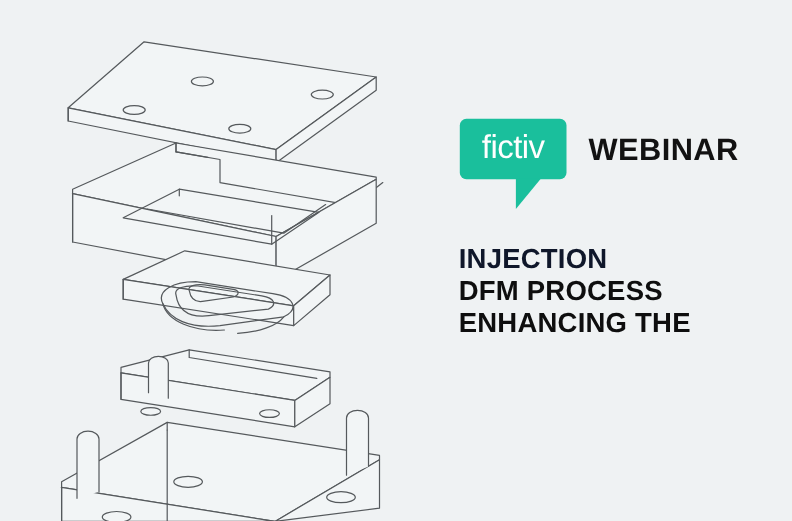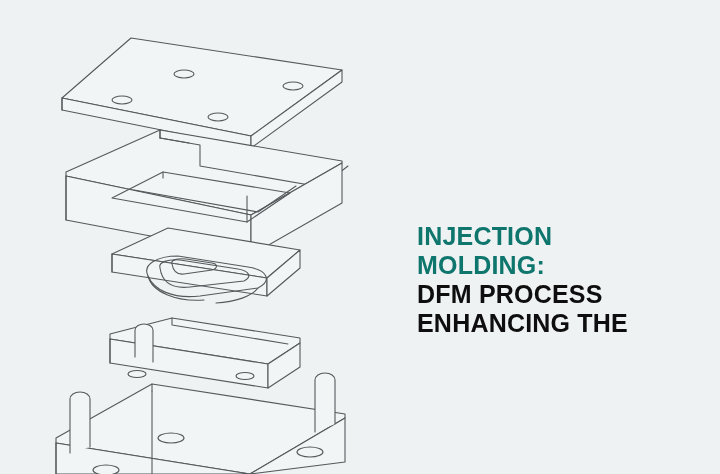--- a/index.html
+++ b/index.html
@@ -95,21 +95,21 @@
     top: 222px;
     width: 300px;
   }
   .headline-line {
     font-size: 25px;
     font-weight: bold;
     letter-spacing: 0.2px;
     line-height: 29px;
     white-space: nowrap;
   }
-  .headline-line.accent { color: #0f766e; }
+  .headline-line.accent { color: #0f172a; }
   .headline-line.dark   { color: #0e0e0e; }
 </style>
 </head>
 <body>
 
 <div id="page">
 
   <div id="illustration">
     <svg width="400" height="474" viewBox="0 0 400 474" xmlns="http://www.w3.org/2000/svg">
       <g fill="#f2f5f6" stroke="#55595c" stroke-width="1.1" stroke-linejoin="round" stroke-linecap="round">
@@ -201,22 +201,30 @@
 
           <line x1="152" y1="391" x2="152" y2="474"></line>
         </g>
 
       </g>
     </svg>
   </div>
 
   <div id="content">
 
+    <div id="brand-row">
+
+      <div id="logo-bubble">
+        <span id="logo-wordmark">fictiv</span>
+        <span id="logo-tail"></span>
+      </div>
+
+      <div id="webinar-label">WEBINAR</div>
+    </div>
 
     <div id="headline">
       <div class="headline-line accent">INJECTION</div>
-      <div class="headline-line accent">MOLDING:</div>
       <div class="headline-line dark">DFM PROCESS</div>
       <div class="headline-line dark">ENHANCING THE</div>
     </div>
 
   </div>
 </div>
 
 </body></html>

